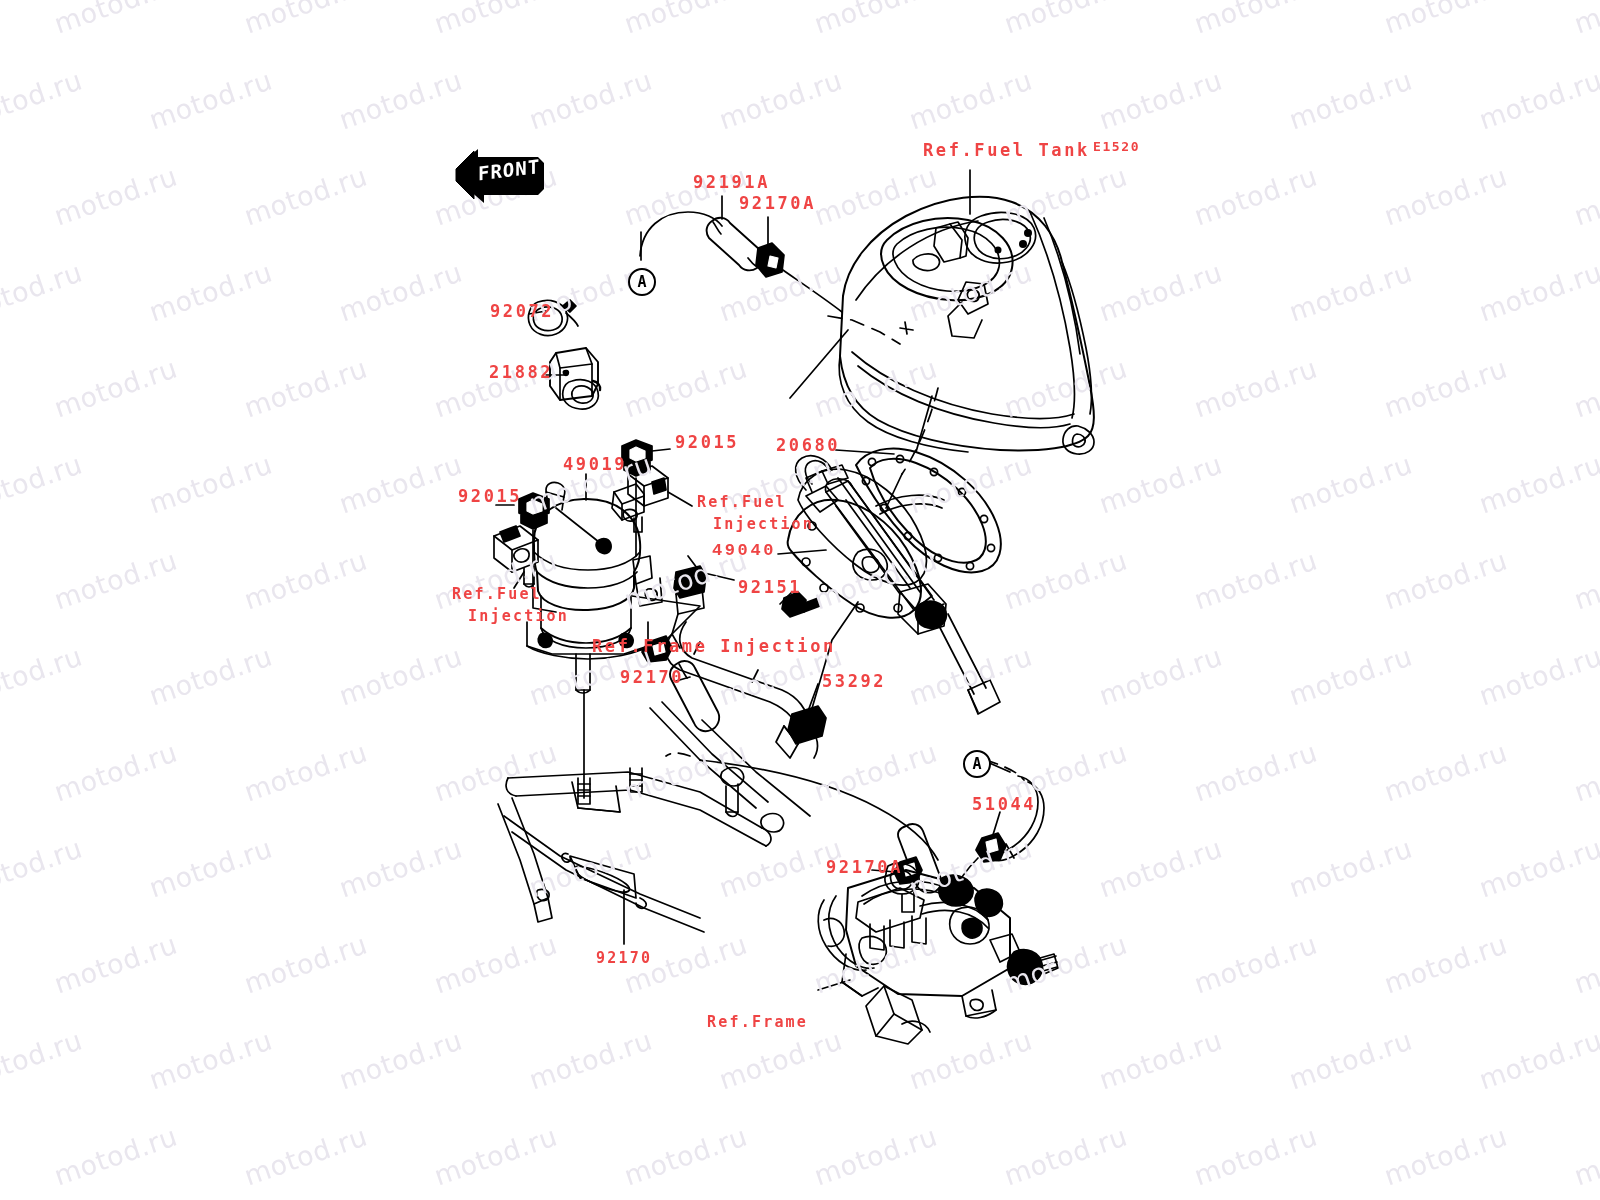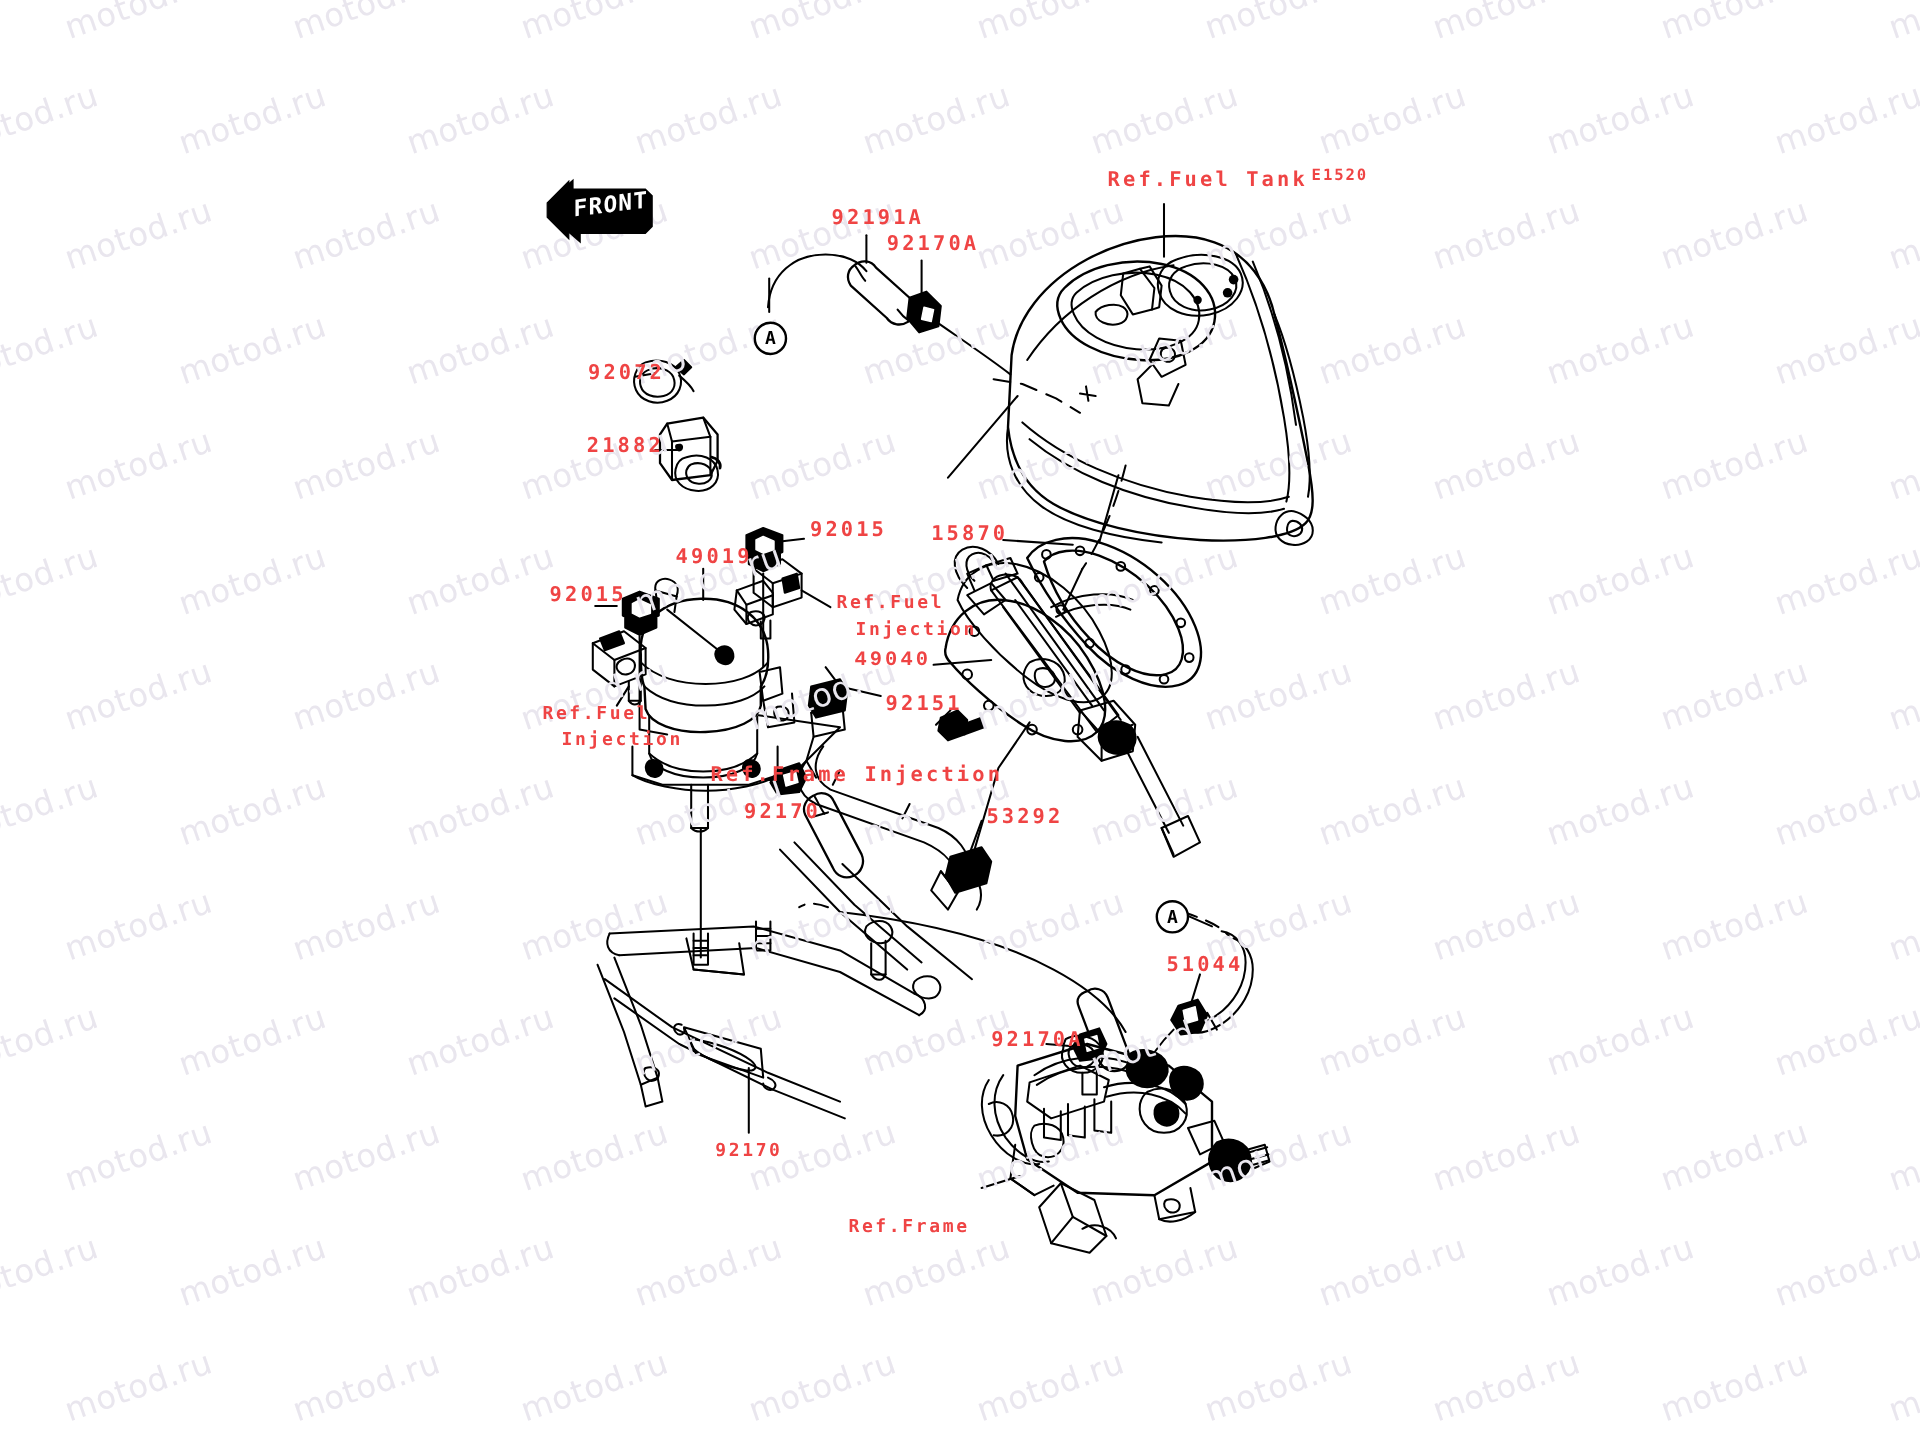--- a/index.html
+++ b/index.html
@@ -694,21 +694,21 @@
     <div class="lbl" style="left:490px; top:300px;">92072</div>
 
     <div class="lbl" style="left:489px; top:361px;">21882</div>
 
     <div class="lbl" style="left:675px; top:431px;">92015</div>
 
     <div class="lbl" style="left:563px; top:453px;">49019</div>
 
     <div class="lbl" style="left:458px; top:485px;">92015</div>
 
-    <div class="lbl" style="left:776px; top:434px;">15870</div>
+    <div class="lbl" style="left:776px; top:434px;">20680</div>
 
     <div class="lbl small two" style="left:697px; top:492px;">
       <div>Ref.Fuel</div>
       <div style="margin-left:16px;">Injection</div>
     </div>
 
     <div class="lbl" style="left:712px; top:540px;font-family:Liberation Mono, monospace;">49040</div>
 
     <div class="lbl" style="left:738px; top:576px;">92151</div>
 

